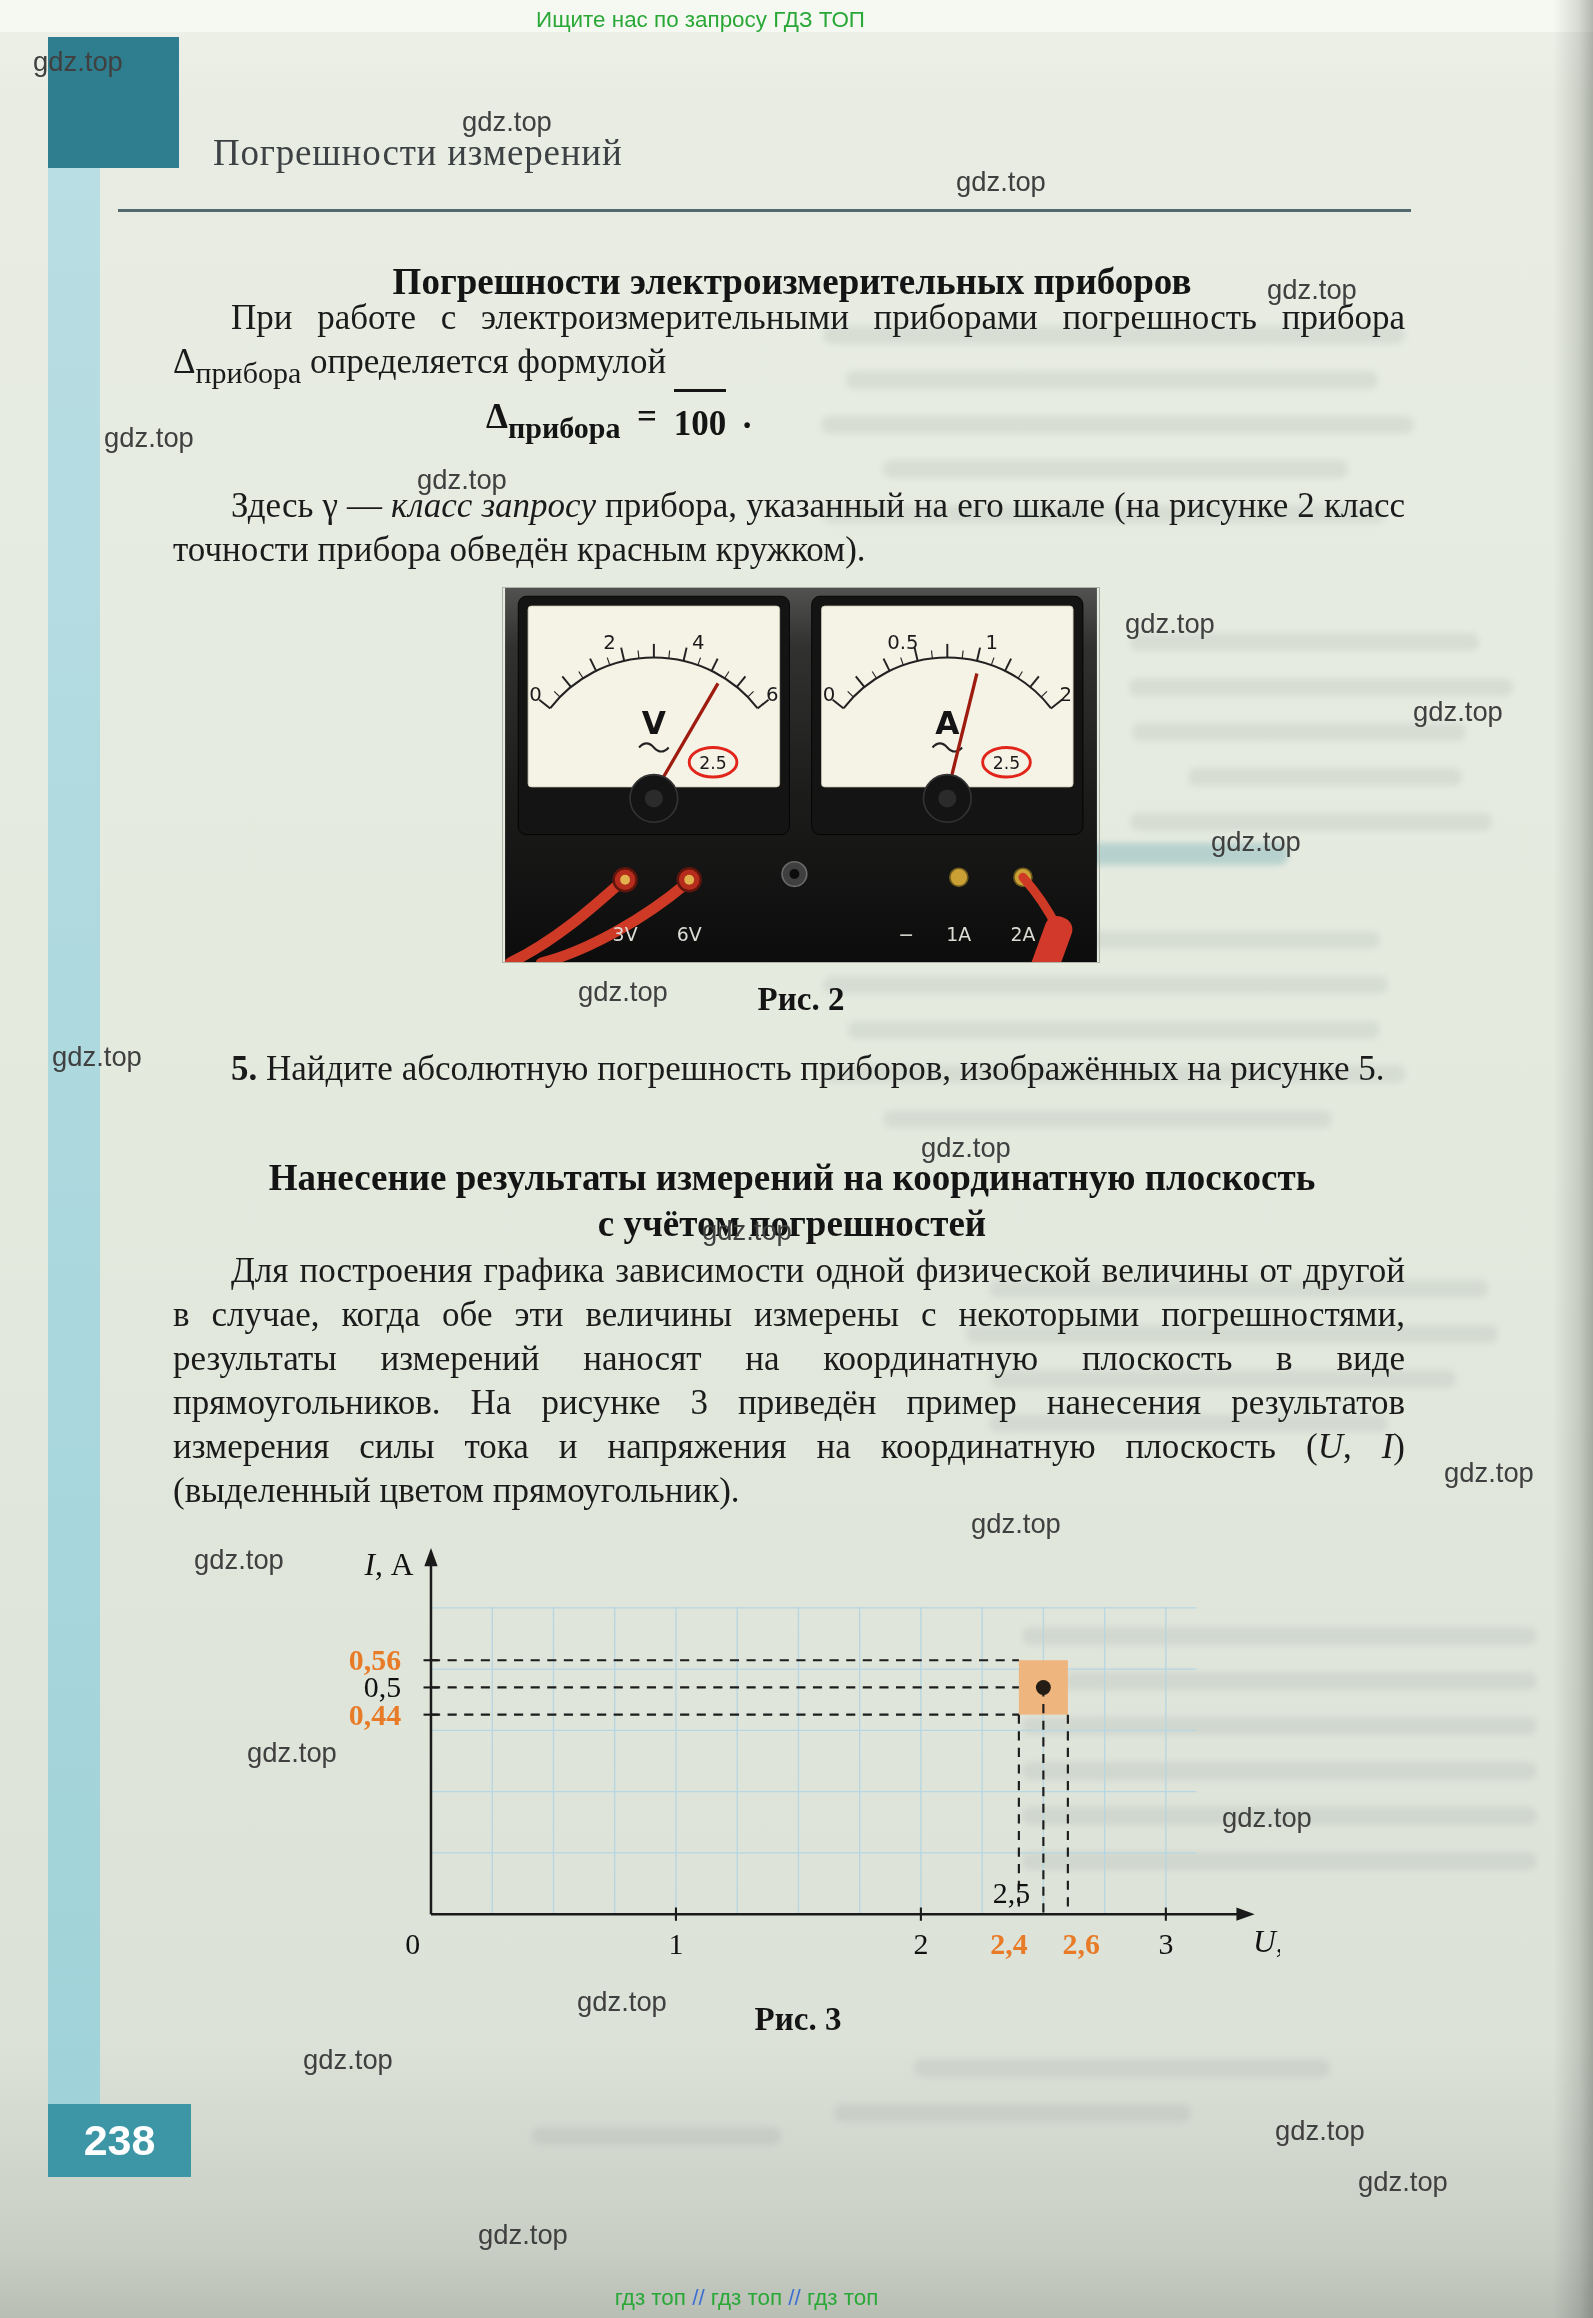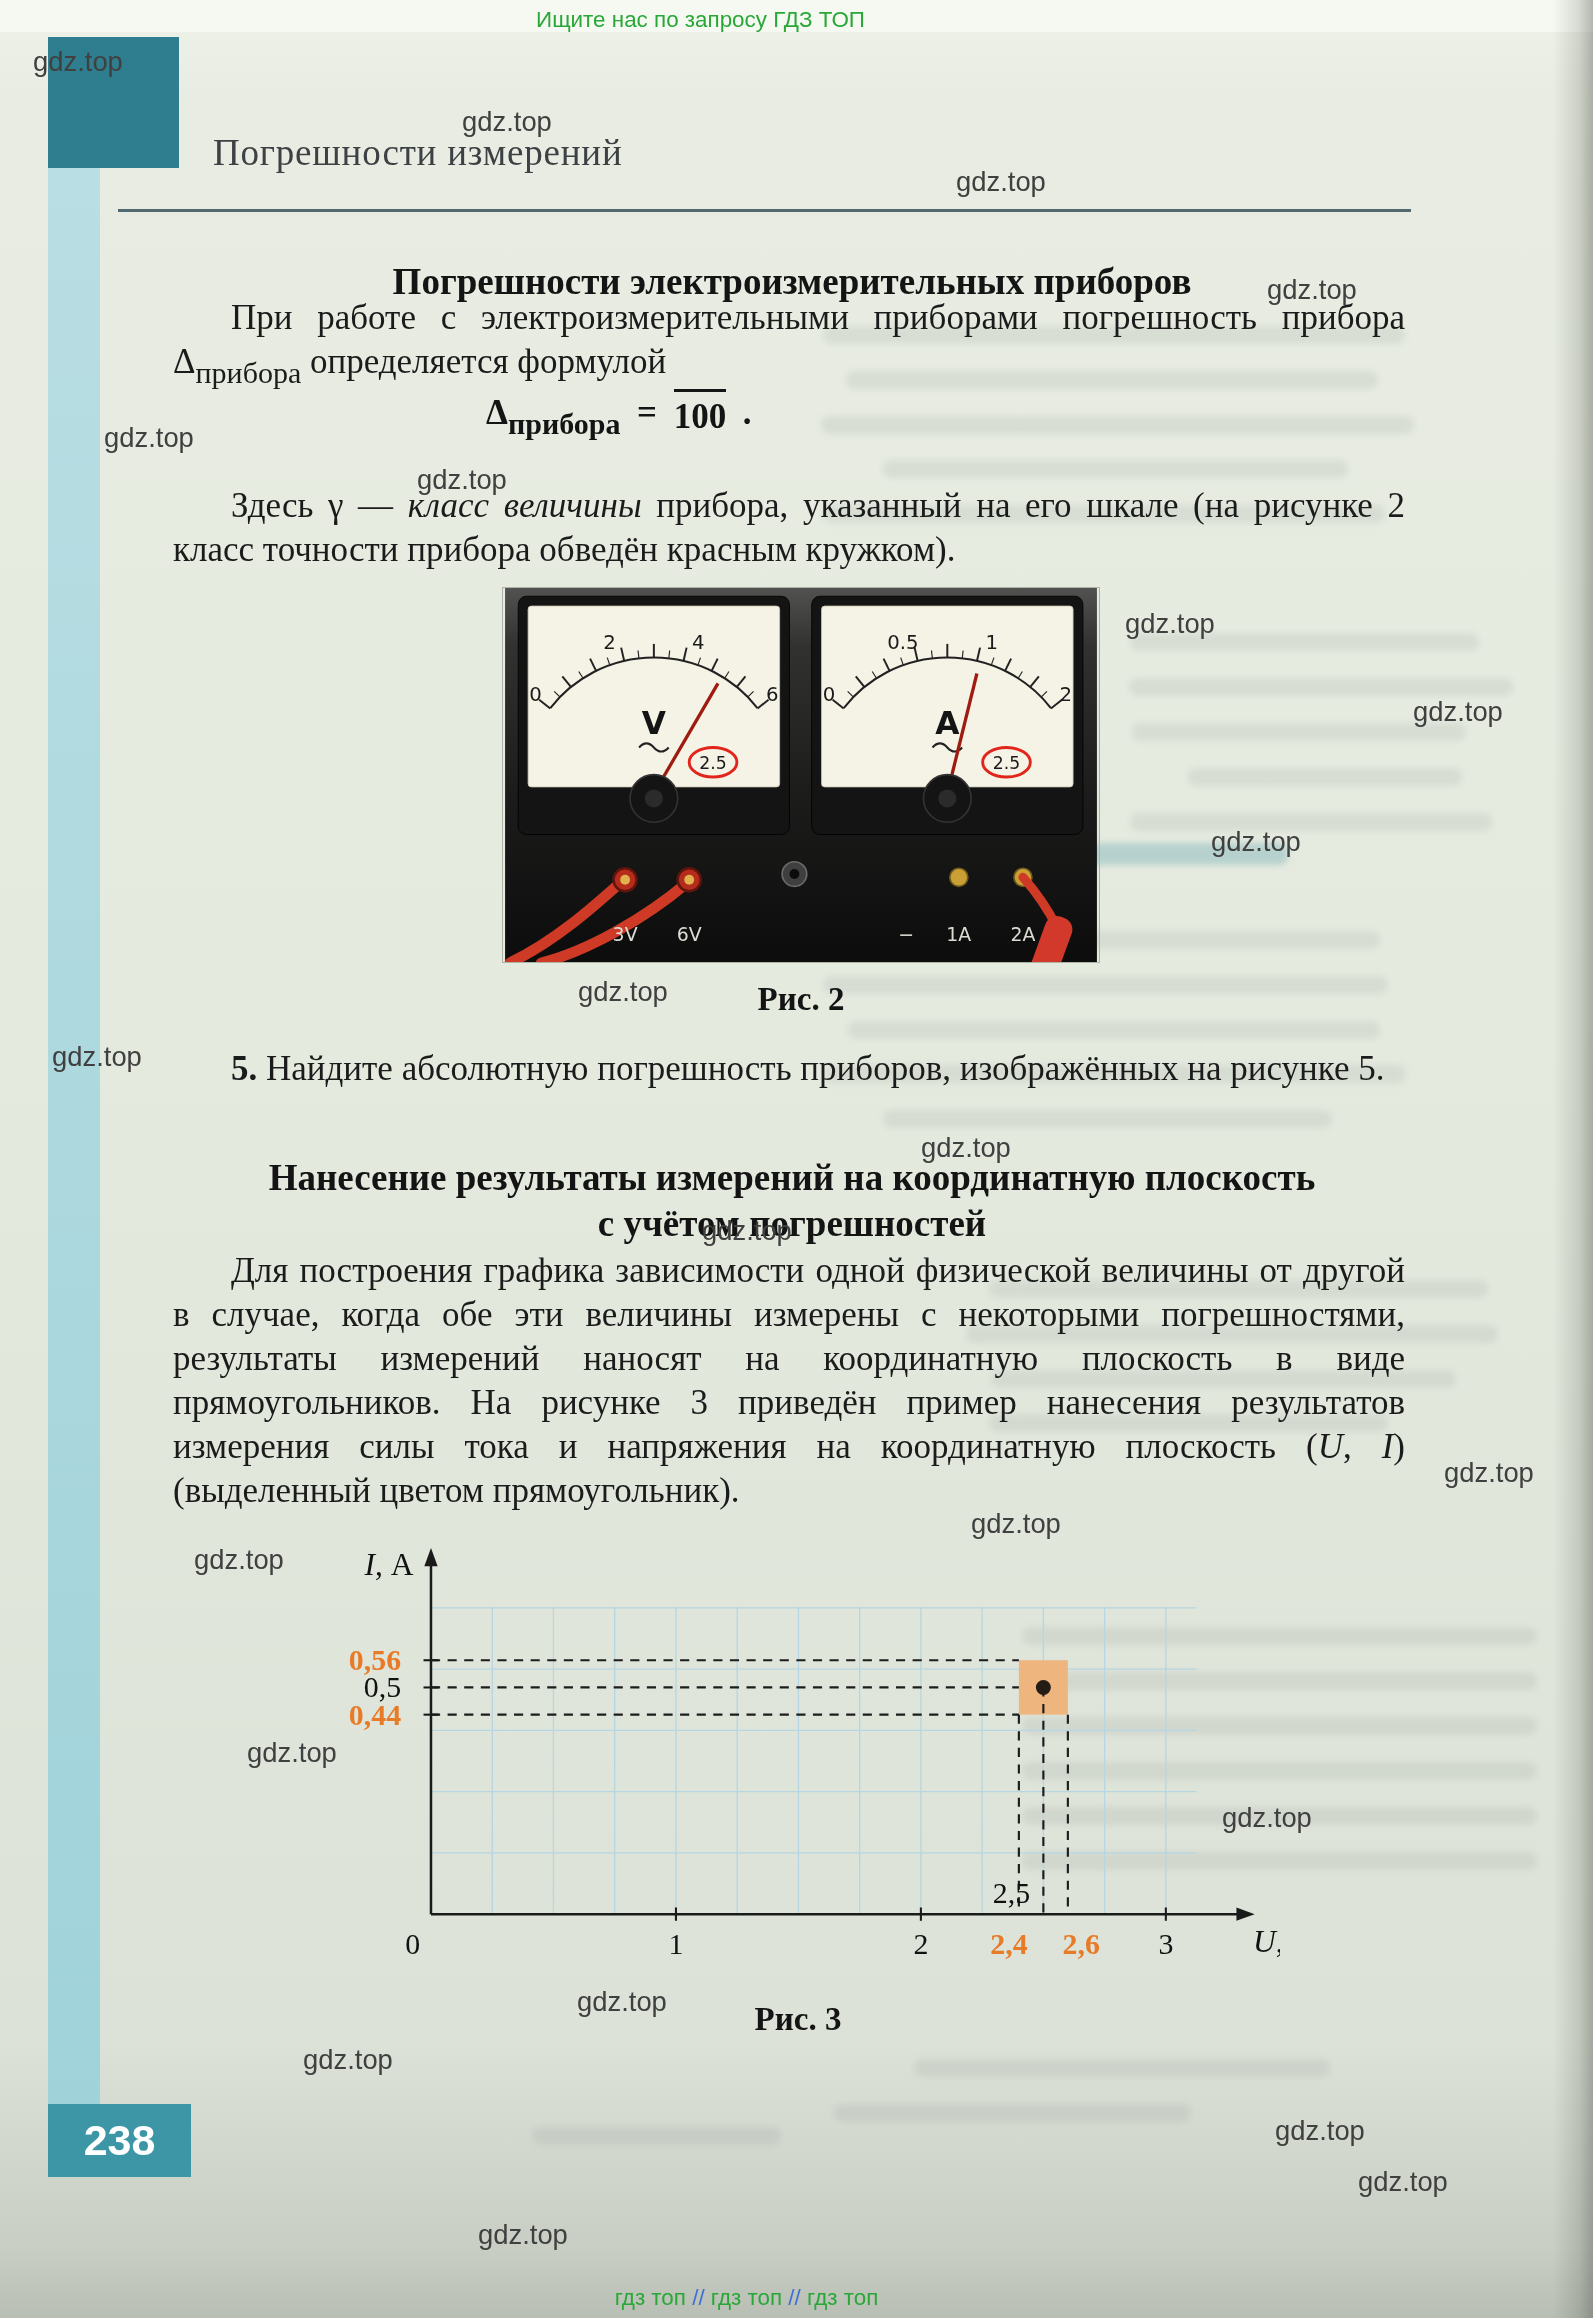--- a/index.html
+++ b/index.html
@@ -30,21 +30,21 @@
   
   .tb{position:absolute;z-index:10;font-size:35px;line-height:44px;text-align:justify;color:#1b1b1b;}
   .indent{text-indent:58px;}
   .heading{font-size:37px;font-weight:700;line-height:46px;text-align:center;color:#141414;}
   sub.ssub{font-size:30px;vertical-align:-10px;line-height:0;}
   
   .formula{position:absolute;left:446px;top:389px;z-index:10;display:flex;align-items:center;gap:16.6px;
     font-size:35px;font-weight:700;color:#141414;margin-left:40px;}
   .frac{display:inline-flex;flex-direction:column;align-items:center;}
   .frac .num{padding:0 13.3px 6.6px;}
-  .frac .den{border-top:3.3px solid #151515;padding-top:5px;width:100%;box-sizing:border-box;text-align:right;}
+  .frac .den{border-top:3.3px solid #151515;padding-top:12px;width:100%;box-sizing:border-box;text-align:right;}
   
   .fig2{position:absolute;left:502px;top:587px;width:598px;height:376px;z-index:10;border:1.7px solid #aeb3a8;box-sizing:border-box;}
   .fig2 svg{display:block;width:100%;height:100%;}
   .fig-caption{position:absolute;z-index:10;font-size:33px;font-weight:700;text-align:center;color:#141414;}
   .photo-svg text{font-family:"DejaVu Sans",sans-serif;}
   #fig3{position:absolute;left:316px;top:1533px;width:964px;height:465px;z-index:10;}
   #fig3 text{font-family:"Liberation Serif",serif;}
   
   .promo-top{position:absolute;top:6.6px;left:0;width:100%;text-align:center;z-index:60;
     transform:translateX(-96px);color:#29a837;font:22.4px "Liberation Sans",sans-serif;}
@@ -109,21 +109,21 @@
 
 <div class="formula">
   <span><span>Δ</span><sub class="ssub">прибора</sub></span>
   <span>=</span>
   <span class="frac">
     <span class="den">100</span>
   </span>
   <span>.</span>
 </div>
 
-<div class="tb indent" style="left:173px;top:484px;width:1232px;"><span>Здесь γ — </span><i>класс величины</i><span> прибора, указанный на его шкале (на рисунке 2 класс точности прибора обведён красным кружком).</span></div>
+<div class="tb indent" style="left:173px;top:484px;width:1232px;"><span>Здесь γ — </span><i>класс запросу</i><span> прибора, указанный на его шкале (на рисунке 2 класс точности прибора обведён красным кружком).</span></div>
 
 <div class="fig2">
 <svg class="photo-svg" viewBox="0 0 720 455">
   <defs>
     <linearGradient id="gphoto" x1="0" y1="0" x2="0" y2="1">
       <stop offset="0" stop-color="#3a3a38"></stop>
           <stop offset="0.55" stop-color="#1c1c1b"></stop>
           <stop offset="1" stop-color="#0c0c0c"></stop>
     </linearGradient>
     <linearGradient id="grefl" x1="0" y1="0" x2="0" y2="1">

